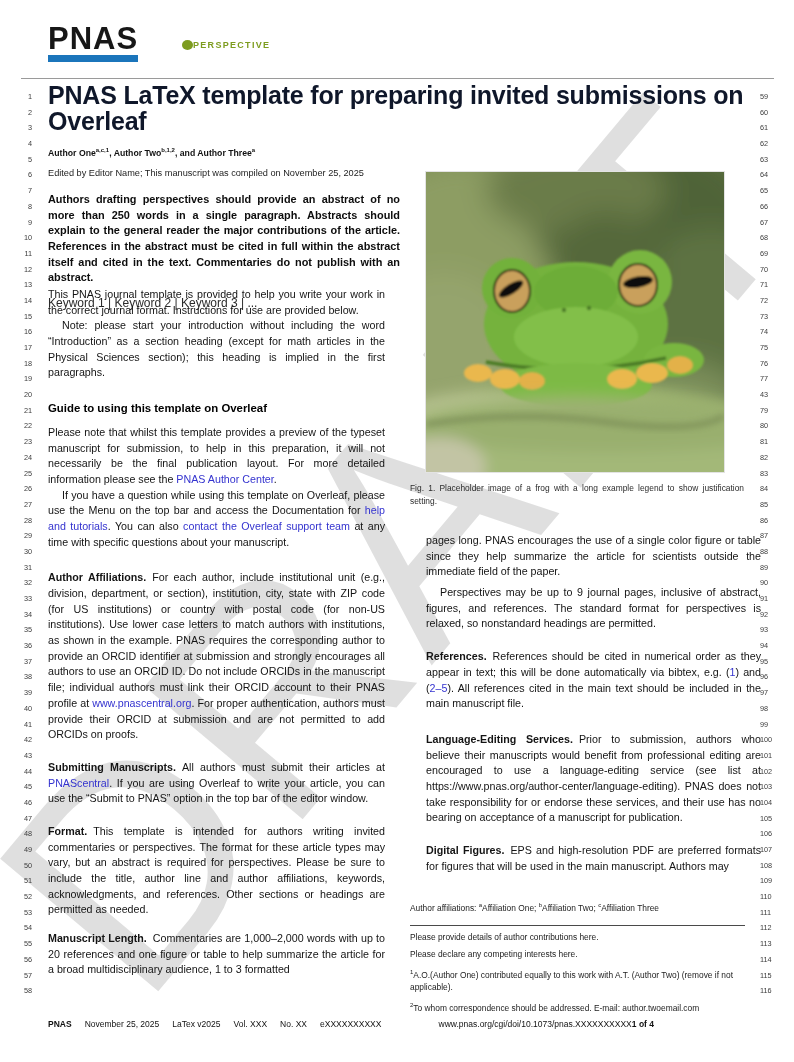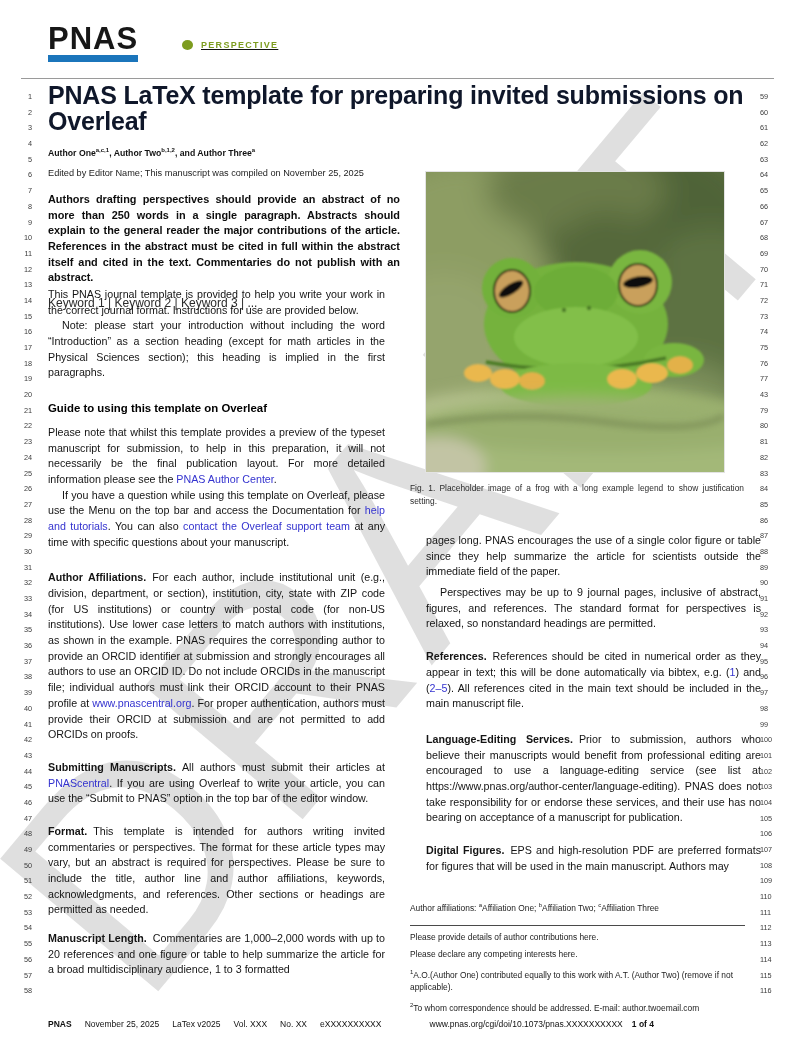--- a/index.html
+++ b/index.html
@@ -8,21 +8,21 @@
 
   
   .watermark { position:absolute; left:397px; top:545px; transform:translate(-50%,-50%) rotate(-50deg);
                font-size:300px; font-weight:400; color:#c6c6c6; opacity:.55; letter-spacing:8px;
                white-space:nowrap; z-index:0; user-select:none; }
 
   
   .logo { position:absolute; left:48px; top:23px; z-index:1; }
   .logo-text { font-size:31px; font-weight:700; letter-spacing:1px; color:#171717; line-height:32px; }
   .logo-bar { display:block; height:6.5px; background:#1b75bb; margin-top:0px; }
-  .badge { position:absolute; left:182px; top:40px; display:flex; align-items:center; gap:8px; z-index:1;text-decoration:underline; }
+  .badge { position:absolute; left:182px; top:40px; display:flex; align-items:center; z-index:1; }
   .badge-dot { width:11px; height:10px; border-radius:50%; background:#7d9c1f; }
   .badge-text { font-size:9px; font-weight:700; letter-spacing:1.3px; color:#7d9c1f; }
   .head-rule { position:absolute; left:21px; top:78px; width:753px; height:1px; background:#9a9a9a; z-index:1; }
 
   
   .ln-col { position:absolute; top:89px; font-size:7.3px; color:#3c3c3c; line-height:15.68px; z-index:2; }
   .ln-left  { left:12px;  width:20px; text-align:right; }
   .ln-right { left:760px; width:22px; text-align:left; }
 
   
@@ -63,21 +63,21 @@
   .affil-block sup { font-size:6px; vertical-align:super; }
   .fn-rule { margin-top:10px; height:1px; background:#4a4a4a; width:100%; }
   .fn-first { margin-top:9px !important; }
   .fn { margin-top:6px !important; }
 
   
   .footer { position:absolute; left:48px; top:1019px; width:606px; display:flex;
             justify-content:space-between; font-size:8.5px; color:#111; z-index:1; }
   .f-left b { font-weight:700; }
   .f-left span { margin-left:13px; }
-  .f-right b { margin-left:9px; font-weight:700; }
+  .f-right b { font-weight:700; }
 </style>
 </head>
 <body>
 
 <div class="page">
 
   <div class="watermark">DRAFT</div>
 
   <div class="logo">
     <span class="logo-text">PNAS</span>

